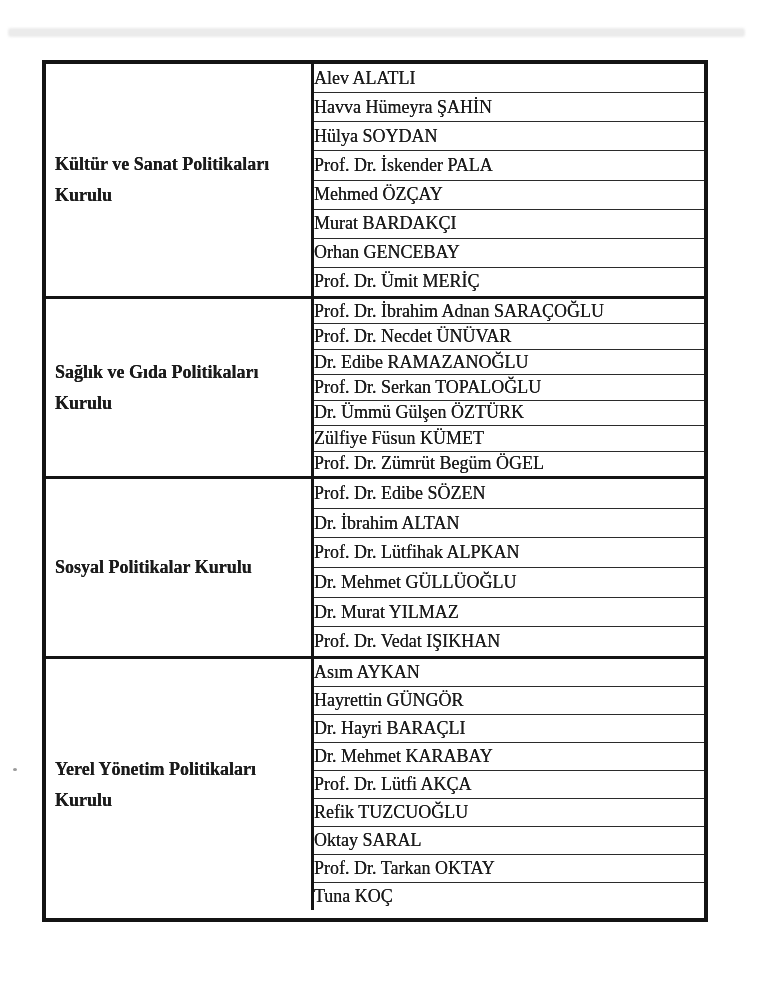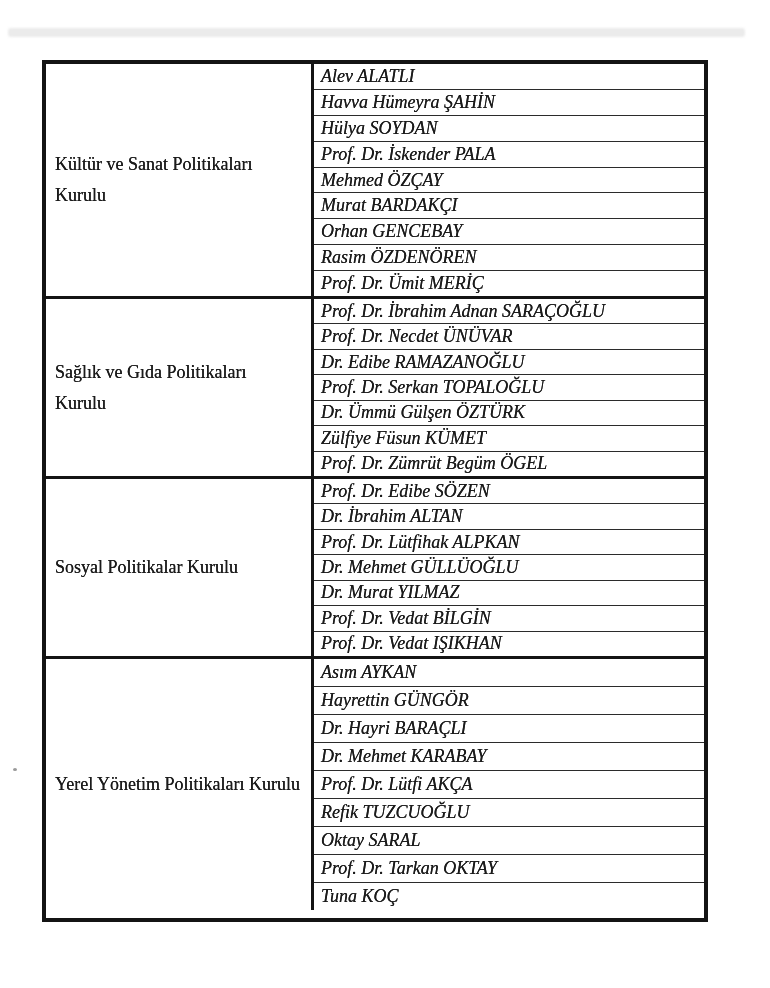--- a/index.html
+++ b/index.html
@@ -59,35 +59,34 @@
   }
   .council-name-cell {
     box-sizing: border-box;
     border-right: 3px solid #141414;
     display: flex;
     align-items: center;
     padding: 0 10px 0 9px;
     font-size: 18px;
     line-height: 31px;
     text-shadow: 0 0 0.6px #1b1b1b;
+    font-weight: bold;
   }
   .members-cell {
     display: flex;
     flex-direction: column;
   }
   .member-row {
     flex: 1 1 0;
     display: flex;
     align-items: center;
     box-sizing: border-box;
-    padding-left: 7px;
     font-size: 18px;
     white-space: nowrap;
     text-shadow: 0 0 0.6px #1b1b1b;
-    font-style: italic;
   }
   .member-row + .member-row {
     border-top: 1.5px solid #2b2b2b;
   }
 </style>
 </head>
 <body>
 
 <div class="artifact-band"></div>
 <div class="artifact-dot"></div>
@@ -96,21 +95,20 @@
     <div class="council-section" style="height: 232px;">
       <div class="council-name-cell">Kültür ve Sanat Politikaları Kurulu</div>
       <div class="members-cell">
         <div class="member-row">Alev ALATLI</div>
         <div class="member-row">Havva Hümeyra ŞAHİN</div>
         <div class="member-row">Hülya SOYDAN</div>
         <div class="member-row">Prof. Dr. İskender PALA</div>
         <div class="member-row">Mehmed ÖZÇAY</div>
         <div class="member-row">Murat BARDAKÇI</div>
         <div class="member-row">Orhan GENCEBAY</div>
-        <div class="member-row">Rasim ÖZDENÖREN</div>
         <div class="member-row">Prof. Dr. Ümit MERİÇ</div>
       </div>
     </div>
     <div class="council-section" style="height: 180px;">
       <div class="council-name-cell">Sağlık ve Gıda Politikaları Kurulu</div>
       <div class="members-cell">
         <div class="member-row">Prof. Dr. İbrahim Adnan SARAÇOĞLU</div>
         <div class="member-row">Prof. Dr. Necdet ÜNÜVAR</div>
         <div class="member-row">Dr. Edibe RAMAZANOĞLU</div>
         <div class="member-row">Prof. Dr. Serkan TOPALOĞLU</div>
@@ -120,21 +118,20 @@
       </div>
     </div>
     <div class="council-section" style="height: 180px;">
       <div class="council-name-cell">Sosyal Politikalar Kurulu</div>
       <div class="members-cell">
         <div class="member-row">Prof. Dr. Edibe SÖZEN</div>
         <div class="member-row">Dr. İbrahim ALTAN</div>
         <div class="member-row">Prof. Dr. Lütfihak ALPKAN</div>
         <div class="member-row">Dr. Mehmet GÜLLÜOĞLU</div>
         <div class="member-row">Dr. Murat YILMAZ</div>
-        <div class="member-row">Prof. Dr. Vedat BİLGİN</div>
         <div class="member-row">Prof. Dr. Vedat IŞIKHAN</div>
       </div>
     </div>
     <div class="council-section" style="height: 254px;">
       <div class="council-name-cell">Yerel Yönetim Politikaları Kurulu</div>
       <div class="members-cell">
         <div class="member-row">Asım AYKAN</div>
         <div class="member-row">Hayrettin GÜNGÖR</div>
         <div class="member-row">Dr. Hayri BARAÇLI</div>
         <div class="member-row">Dr. Mehmet KARABAY</div>

